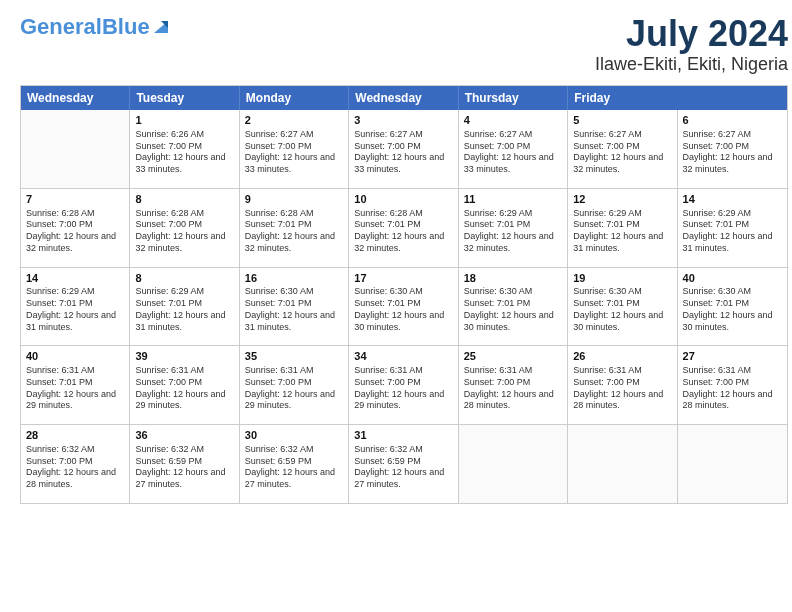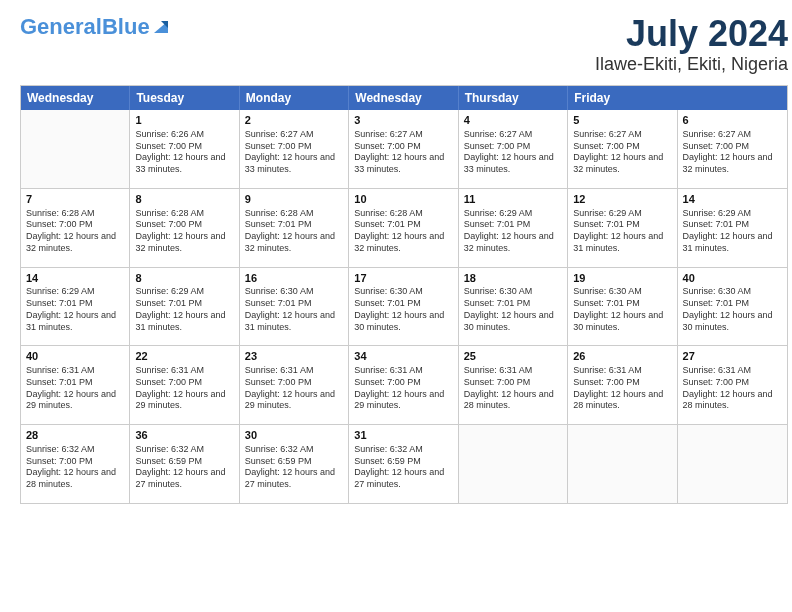--- a/index.html
+++ b/index.html
@@ -268,27 +268,27 @@
       </div>
         </div>
         <div class="cal-row">
           <div class="cal-cell">
         <span class="day-num">40</span>
         <div class="cell-info">
           Sunrise: 6:31 AM<br>Sunset: 7:01 PM<br>Daylight: 12 hours and 29 minutes.
         </div>
       </div>
           <div class="cal-cell">
-        <span class="day-num">22</span>
+        <span class="day-num">39</span>
         <div class="cell-info">
           Sunrise: 6:31 AM<br>Sunset: 7:00 PM<br>Daylight: 12 hours and 29 minutes.
         </div>
       </div>
           <div class="cal-cell">
-        <span class="day-num">23</span>
+        <span class="day-num">35</span>
         <div class="cell-info">
           Sunrise: 6:31 AM<br>Sunset: 7:00 PM<br>Daylight: 12 hours and 29 minutes.
         </div>
       </div>
           <div class="cal-cell">
         <span class="day-num">34</span>
         <div class="cell-info">
           Sunrise: 6:31 AM<br>Sunset: 7:00 PM<br>Daylight: 12 hours and 29 minutes.
         </div>
       </div>

